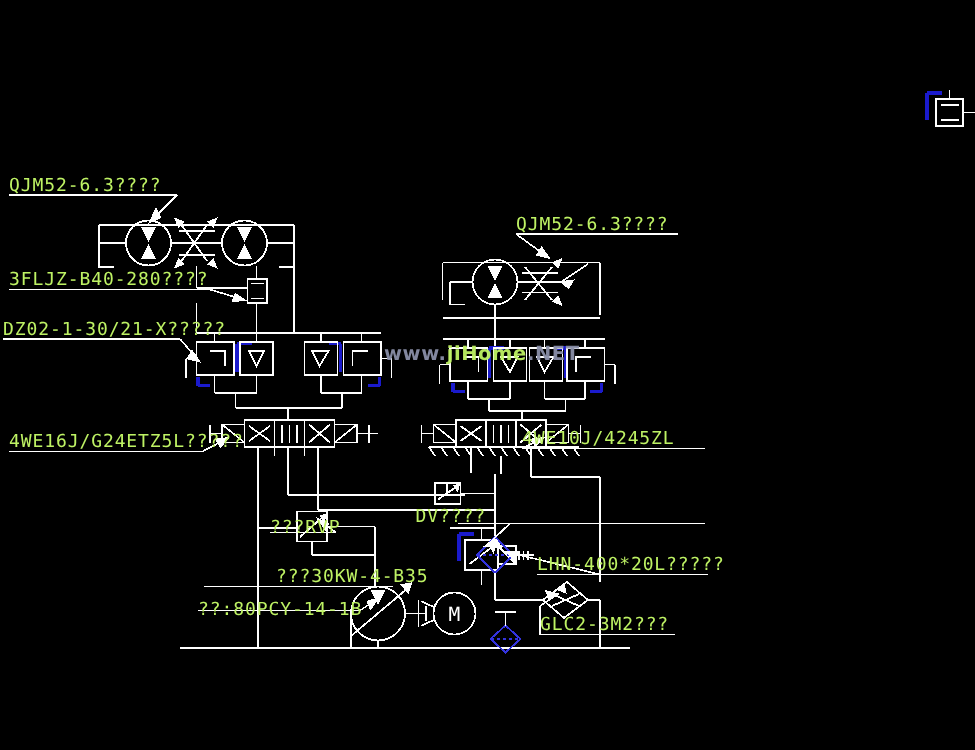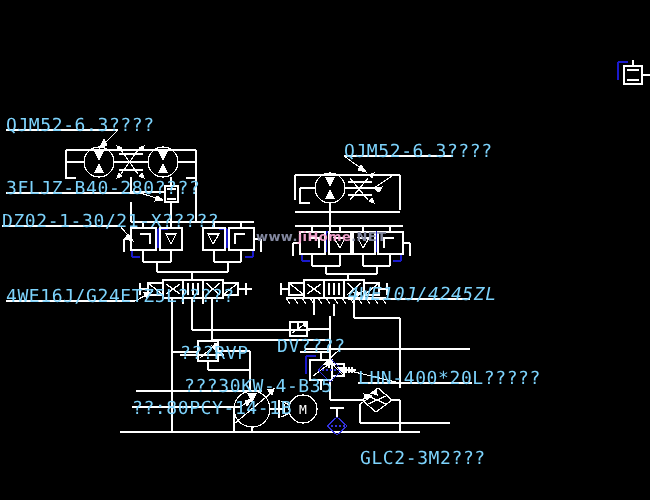--- a/index.html
+++ b/index.html
@@ -17,41 +17,41 @@
   }
   #cad-canvas {
     position: absolute;
     left: 0;
     top: 0;
     width: 650px;
     height: 500px;
   }
   .lbl {
     position: absolute;
-    color: #7dd3fc;
+    color: #bef264;
     font-family: "DejaVu Sans Mono", monospace;
-    font-size: 18px;
+    font-size: 12px;
     letter-spacing: 0.6px;
     white-space: nowrap;
     line-height: 1;
     text-rendering: geometricPrecision;
   }
   #watermark {
     position: absolute;
     left: 256px;
     top: 229px;
     font-family: "DejaVu Sans", sans-serif;
     font-size: 13px;
     font-weight: bold;
     color: #8a8fa8;
     letter-spacing: 0.4px;
     white-space: nowrap;
     opacity: 0.95;
   }
-  #watermark .wm-hi { color: #f9a8d4; }
+  #watermark .wm-hi { color: #bef264; }
 </style>
 </head>
 <body>
 
 <div id="app">
 
   <svg id="cad-canvas" viewBox="0 0 650 500" shape-rendering="crispEdges">
 
     <g stroke="#ffffff" fill="none" stroke-width="1.2">
 
@@ -449,25 +449,25 @@
       <path d="M 240 407 L 252 399"></path>
       <path d="M 252 399 L 245 401 L 247 406 Z" fill="#ffffff"></path>
     </g>
   </svg>
 
   <div class="lbl" style="left:6px;  top:117px;">QJM52-6.3????</div>
   <div class="lbl" style="left:6px;  top:180px;">3FLJZ-B40-280????</div>
   <div class="lbl" style="left:2px;  top:213px;">DZ02-1-30/21-X?????</div>
   <div class="lbl" style="left:6px;  top:288px;text-align:center;">4WE16J/G24ETZ5L?????</div>
   <div class="lbl" style="left:344px;top:143px;">QJM52-6.3????</div>
-  <div class="lbl" style="left:348px;top:286px;font-style:italic;">4WE10J/4245ZL</div>
+  <div class="lbl" style="left:348px;top:286px;">4WE10J/4245ZL</div>
   <div class="lbl" style="left:180px;top:345px;">???RVP</div>
   <div class="lbl" style="left:277px;top:338px;">DV????</div>
   <div class="lbl" style="left:136px;top:378px;margin-left:48px;">???30KW-4-B35</div>
   <div class="lbl" style="left:132px;top:400px;">??:80PCY-14-1B</div>
   <div class="lbl" style="left:358px;top:370px;">LHN-400*20L?????</div>
-  <div class="lbl" style="left:360px;top:410px;margin-top:40px;">GLC2-3M2???</div>
+  <div class="lbl" style="left:360px;top:410px;">GLC2-3M2???</div>
 
   <div id="watermark">
     <span>www.</span><span class="wm-hi">jiHome</span><span>.NET</span>
   </div>
 
 </div>
 
 </body></html>

